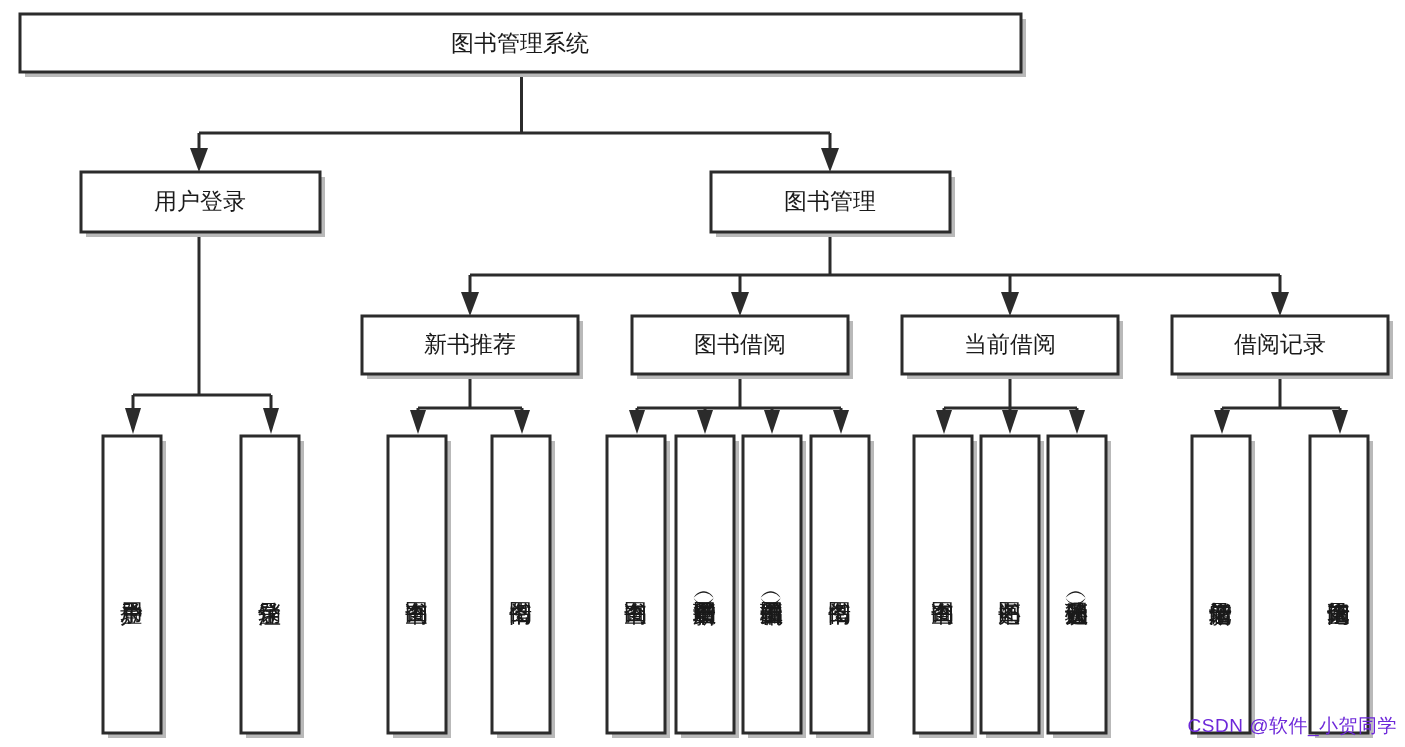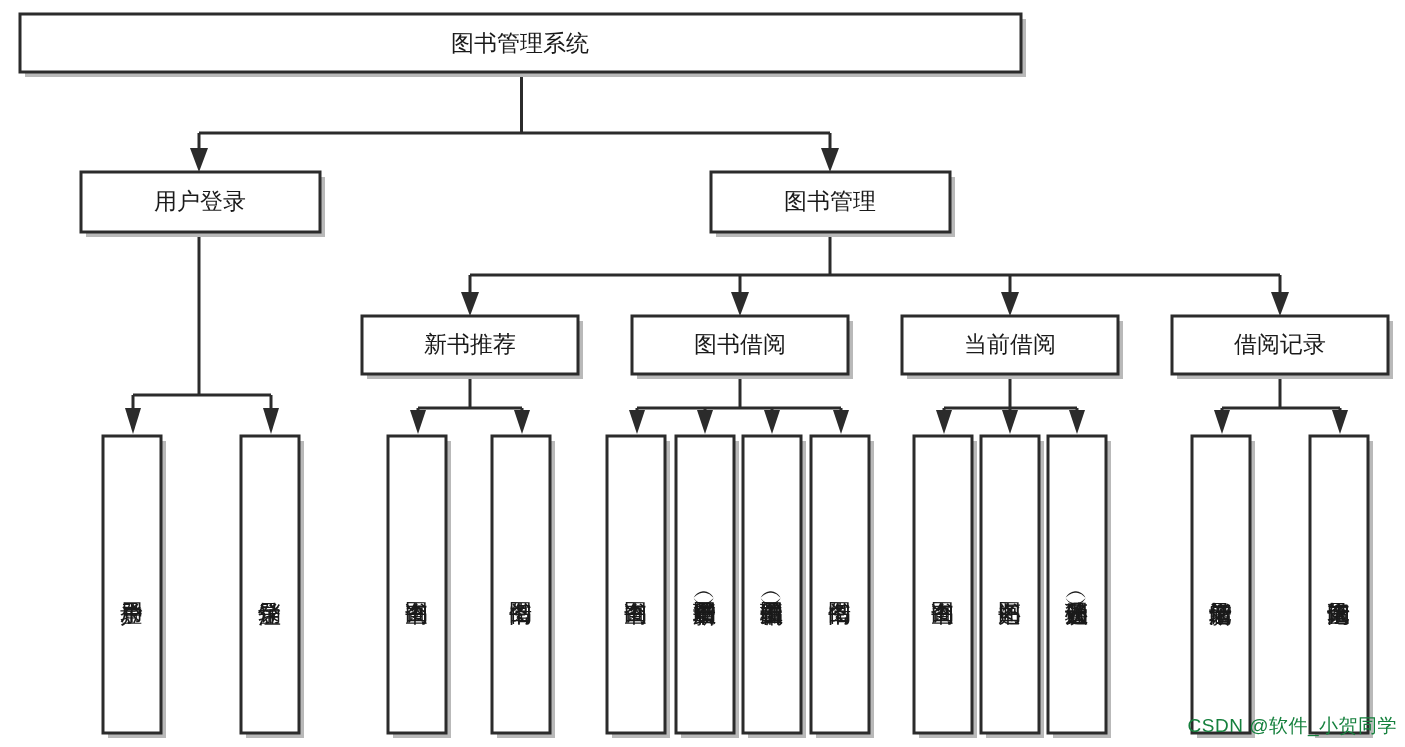--- a/index.html
+++ b/index.html
@@ -60,21 +60,21 @@
     text-orientation: upright;
     text-anchor: middle;
     white-space: pre;
   }
   .watermark-text {
     position: absolute;
     right: 8px;
     bottom: 6px;
     font-family: "Liberation Sans", "DejaVu Sans", sans-serif;
     font-size: 19px;
-    color: #15803d;
+    color: #6d28d9;
     letter-spacing: 0.5px;
     user-select: none;
     white-space: pre;
   }
 </style>
 </head>
 <body>
 
 <div id="diagram-root">
 

